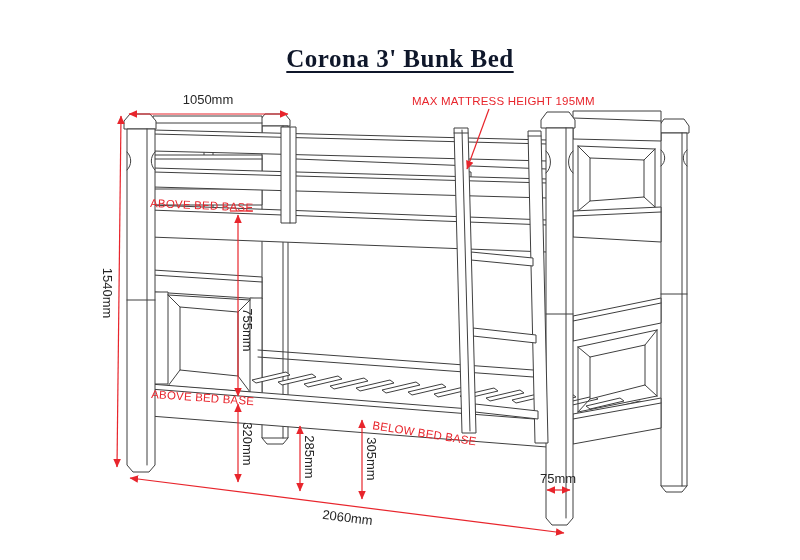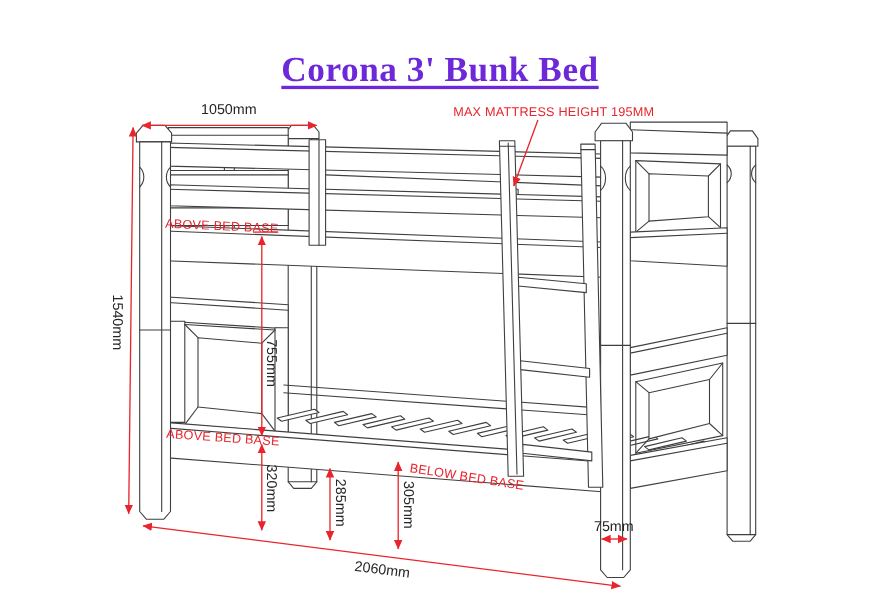--- a/index.html
+++ b/index.html
@@ -9,22 +9,22 @@
     --background:#ffffff;
   }
   html,body{margin:0;padding:0;}
   body{
     width:800px;height:560px;position:relative;overflow:hidden;
     background:var(--background);
     font-family:"Liberation Sans",sans-serif;
   }
   .title{
     position:absolute;top:45px;left:0;width:100%;text-align:center;
-    font-family:"Liberation Serif",serif;font-weight:bold;font-size:32px;
-    color:#6d28d9;text-decoration:underline;text-underline-offset:4px;
+    font-family:"Liberation Serif",serif;font-weight:bold;font-size:25px;
+    color:#0f172a;text-decoration:underline;text-underline-offset:4px;
     letter-spacing:.5px;
   }
   svg.drawing{position:absolute;left:0;top:0;}
   .s{fill:#fff;stroke:var(--line-color);stroke-width:1;stroke-linejoin:round;}
   .l{fill:none;stroke:var(--line-color);stroke-width:1;stroke-linejoin:round;stroke-linecap:round;}
   .dim{fill:none;stroke:var(--dim-color);stroke-width:1.2;}
   .arrow{fill:var(--dim-color);stroke:none;}
   .num{font-family:"Liberation Sans",sans-serif;font-size:13px;fill:var(--text-color);}
   .red{font-family:"Liberation Sans",sans-serif;font-size:11.5px;fill:var(--dim-color);letter-spacing:.2px;}
 </style>

